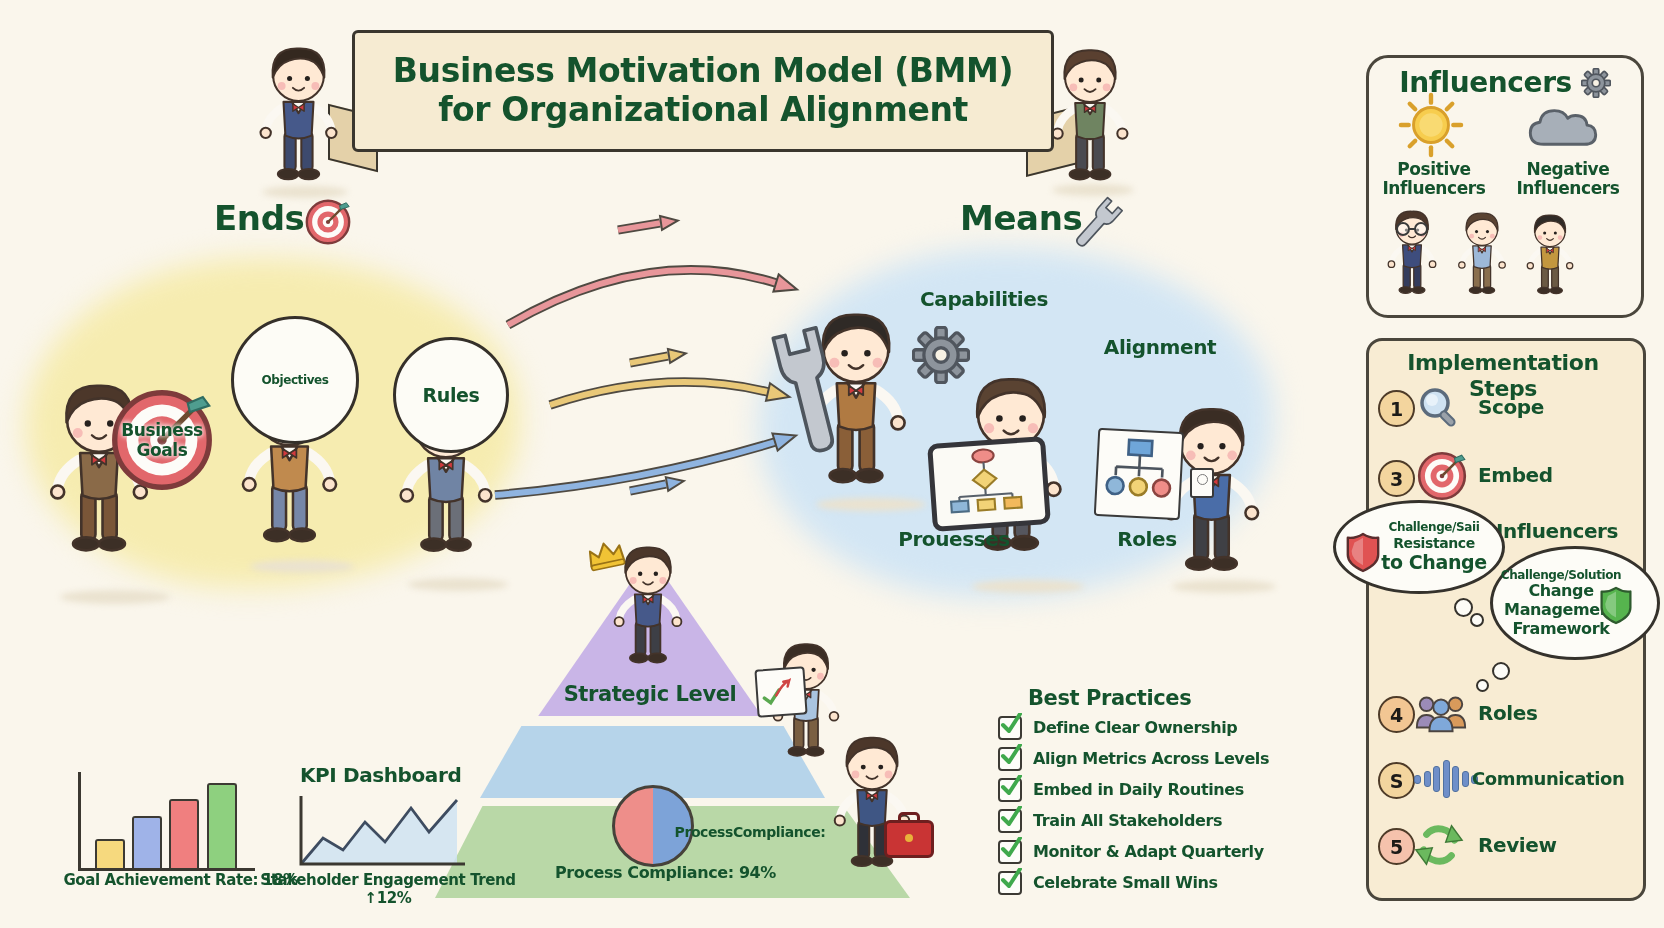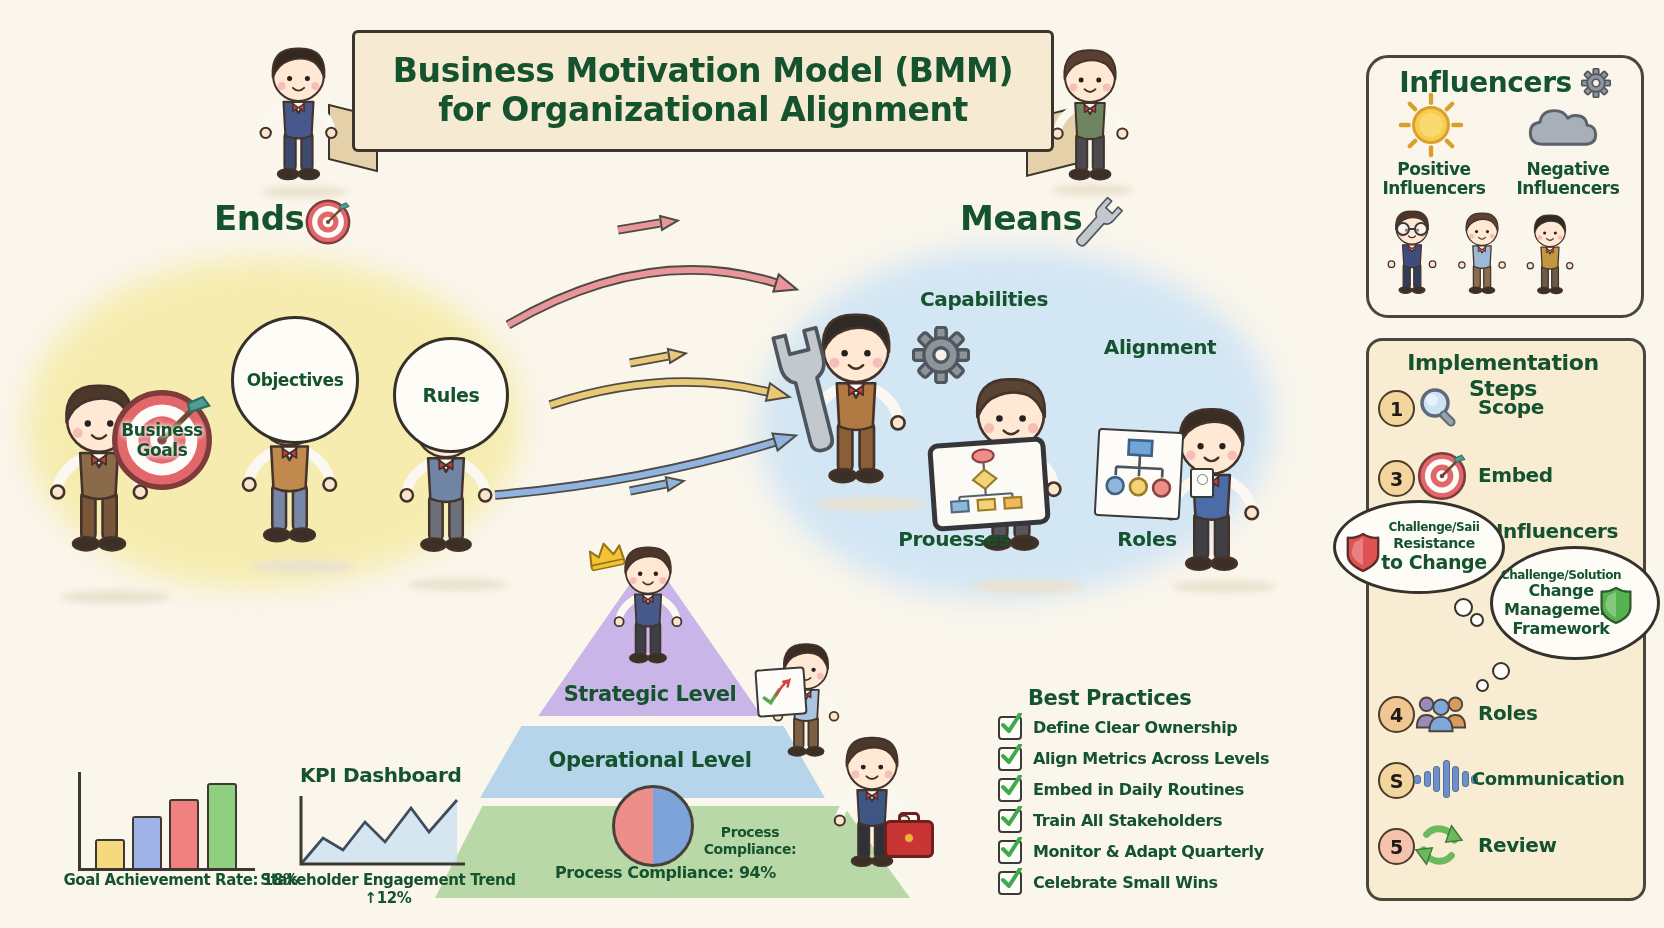--- a/index.html
+++ b/index.html
@@ -192,21 +192,21 @@
   <svg class="abs item" style="left:104px;top:382px" width="116" height="116">
       <use href="#target"></use>
     </svg>
   <div class="abs t ctr lbl" style="left:117px;top:414px;width:90px;height:52px;font-size:17px;text-shadow:0 0 4px #fff,0 0 6px #fff">Business Goals</div>
 
   <div class="abs shadow" style="left:250px;top:560px;width:104px;height:13px"></div>
   <svg class="abs person" style="left:232px;top:350px;--vest:#c08a4e;--pants:#7687a8;--hair:#4c372a" width="115" height="225" preserveAspectRatio="none">
       <use href="#person"></use>
     </svg>
   <div class="abs sign-circle" style="left:231px;top:316px;width:122px;height:122px">
-    <span class="t" style="font-size:17px">Objectives</span>
+    <span class="t" style="font-size:12px">Objectives</span>
   </div>
 
   <div class="abs shadow" style="left:408px;top:578px;width:100px;height:13px"></div>
   <svg class="abs person" style="left:390px;top:358px;--vest:#7084a4;--pants:#6b6f78;--hair:#42332b" width="112" height="232" preserveAspectRatio="none">
       <use href="#person"></use>
     </svg>
   <div class="abs sign-circle" style="left:393px;top:337px;width:110px;height:110px">
     <span class="t" style="font-size:19px">Rules</span>
   </div>
 
@@ -277,25 +277,24 @@
         <use href="#orgchart"></use>
       </svg>
   </div>
   <div class="abs item" style="left:1190px;top:468px;width:20px;height:26px;background:#fdfcf8;border:2px solid #3a3a3a;border-radius:3px">
     <div style="width:9px;height:9px;border:1.5px solid #7a7a7a;border-radius:50%;margin:4px auto 0"></div>
   </div>
 
   <div class="abs" style="left:520px;top:566px;width:260px;height:150px;background:#c9b5e7;clip-path:polygon(47% 0,53% 0,93% 100%,7% 100%);z-index:1"></div>
   <div class="abs t ctr lbl" style="left:540px;top:682px;width:220px;font-size:21px">Strategic Level</div>
   <div class="abs" style="left:480px;top:726px;width:345px;height:72px;background:#b6d4ea;clip-path:polygon(12% 0,88% 0,100% 100%,0 100%);z-index:1"></div>
-  <div class="abs t ctr lbl" style="left:505px;top:748px;width:290px;font-size:21px">Operational Level</div>
   <div class="abs" style="left:435px;top:806px;width:475px;height:92px;background:#b9d8a7;clip-path:polygon(10% 0,86% 0,100% 100%,0 100%);z-index:1"></div>
 
   <div class="abs pie" style="left:612px;top:785px;width:76px;height:76px"></div>
-  <div class="abs t ctr lbl" style="left:700px;top:824px;width:100px;font-size:14px;flex-direction:column">
+  <div class="abs t ctr lbl" style="left:700px;top:824px;width:100px;font-size:14px;flex-direction:row">
     <span>Process</span>
       <span>Compliance:</span>
   </div>
   <div class="abs t ctr lbl" style="left:548px;top:864px;width:235px;font-size:16px">Process Compliance: 94%</div>
 
   <svg class="abs person" style="left:602px;top:540px;--vest:#46598a;--pants:#3d3f46;--hair:#4c372a;z-index:3" width="92" height="132">
       <use href="#person"></use>
     </svg>
   <svg class="abs item" style="left:586px;top:540px;transform:rotate(-12deg);z-index:4" width="40" height="30" viewBox="0 0 48 36">
       <use href="#crown"></use>

